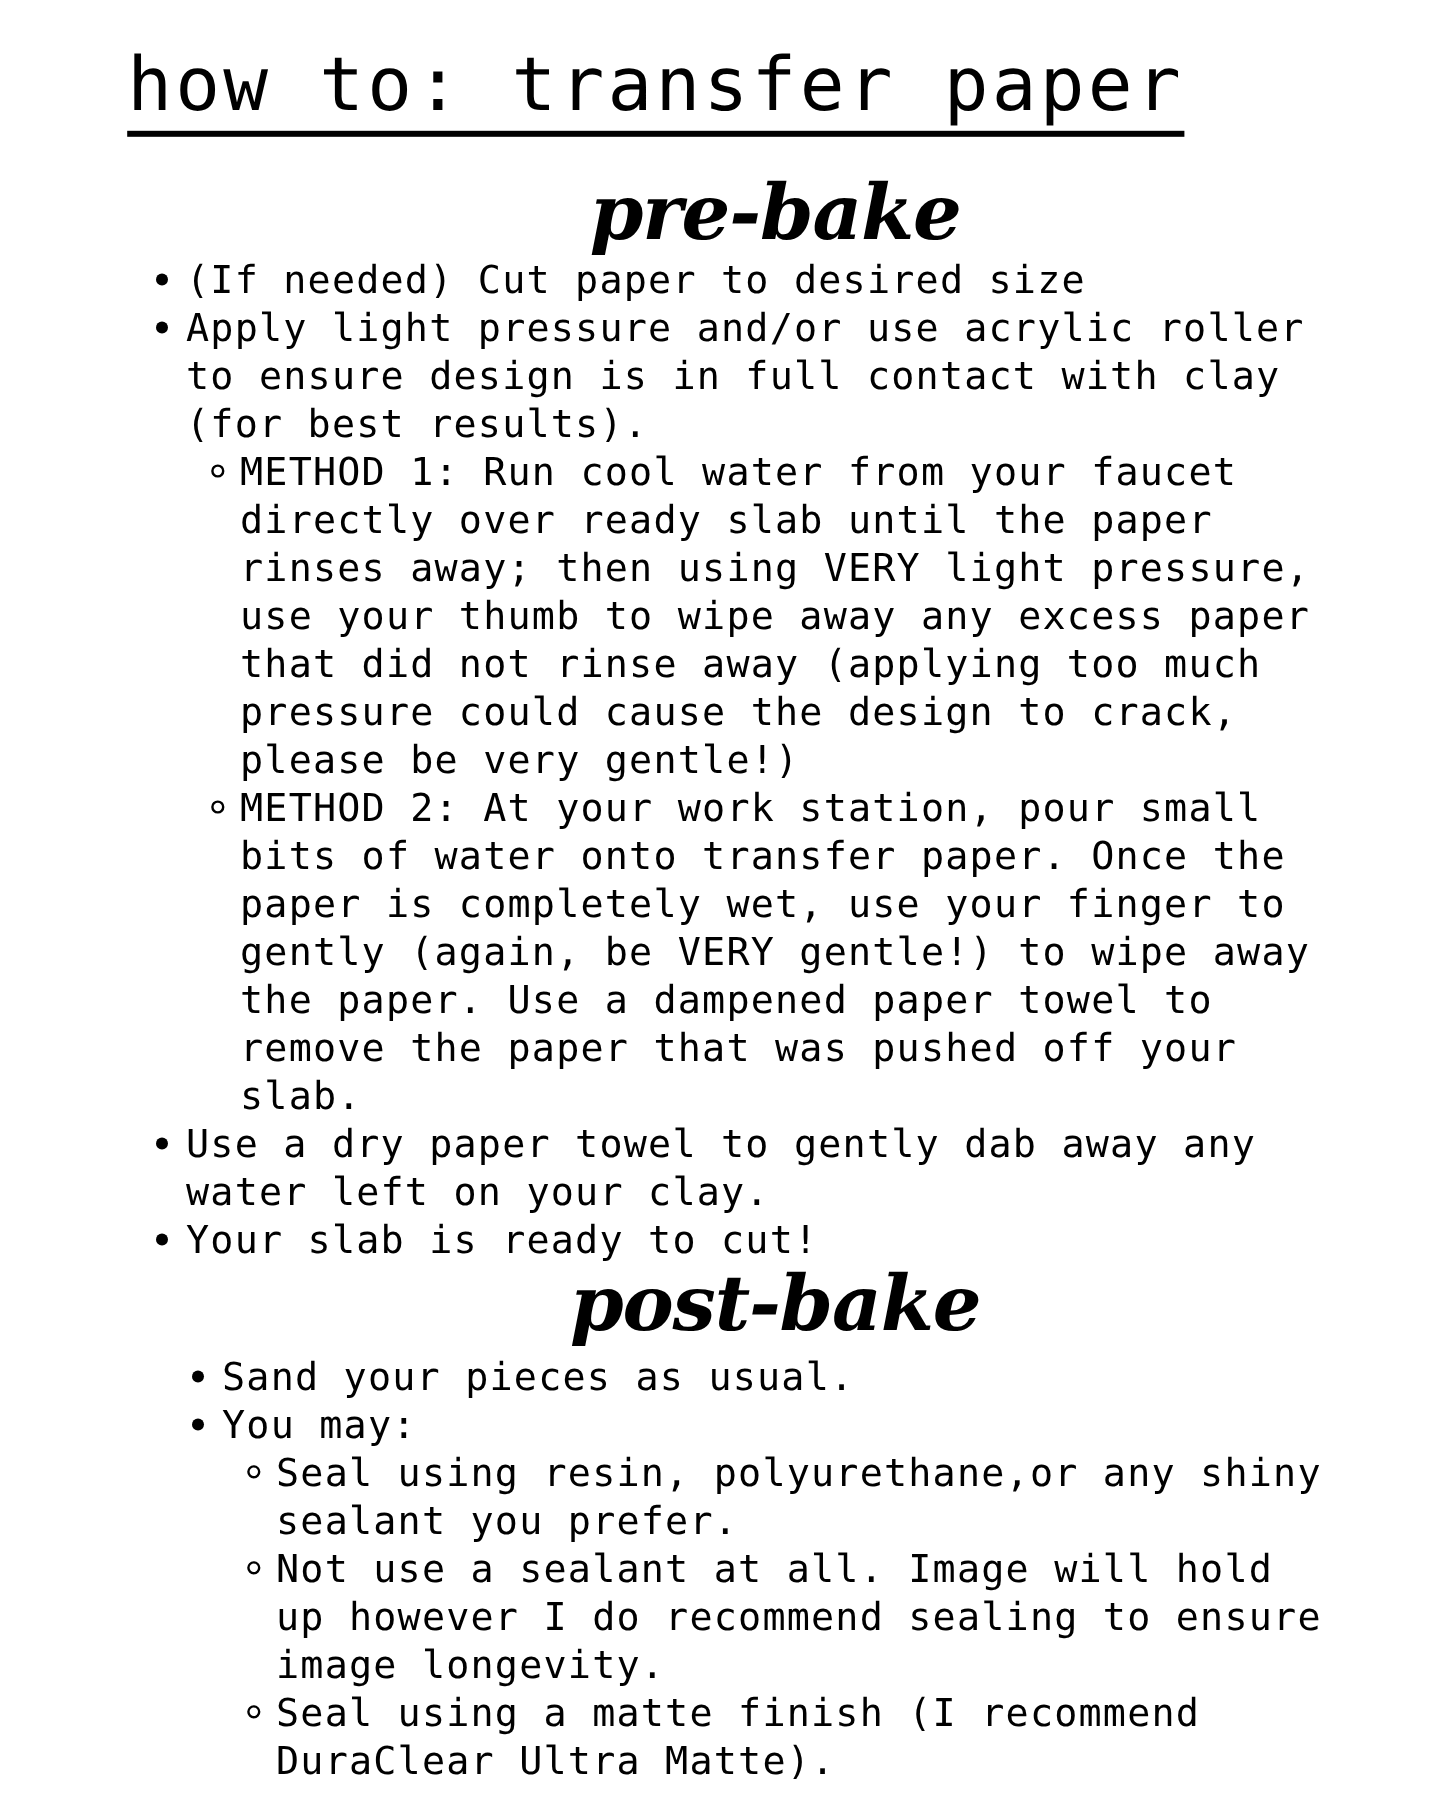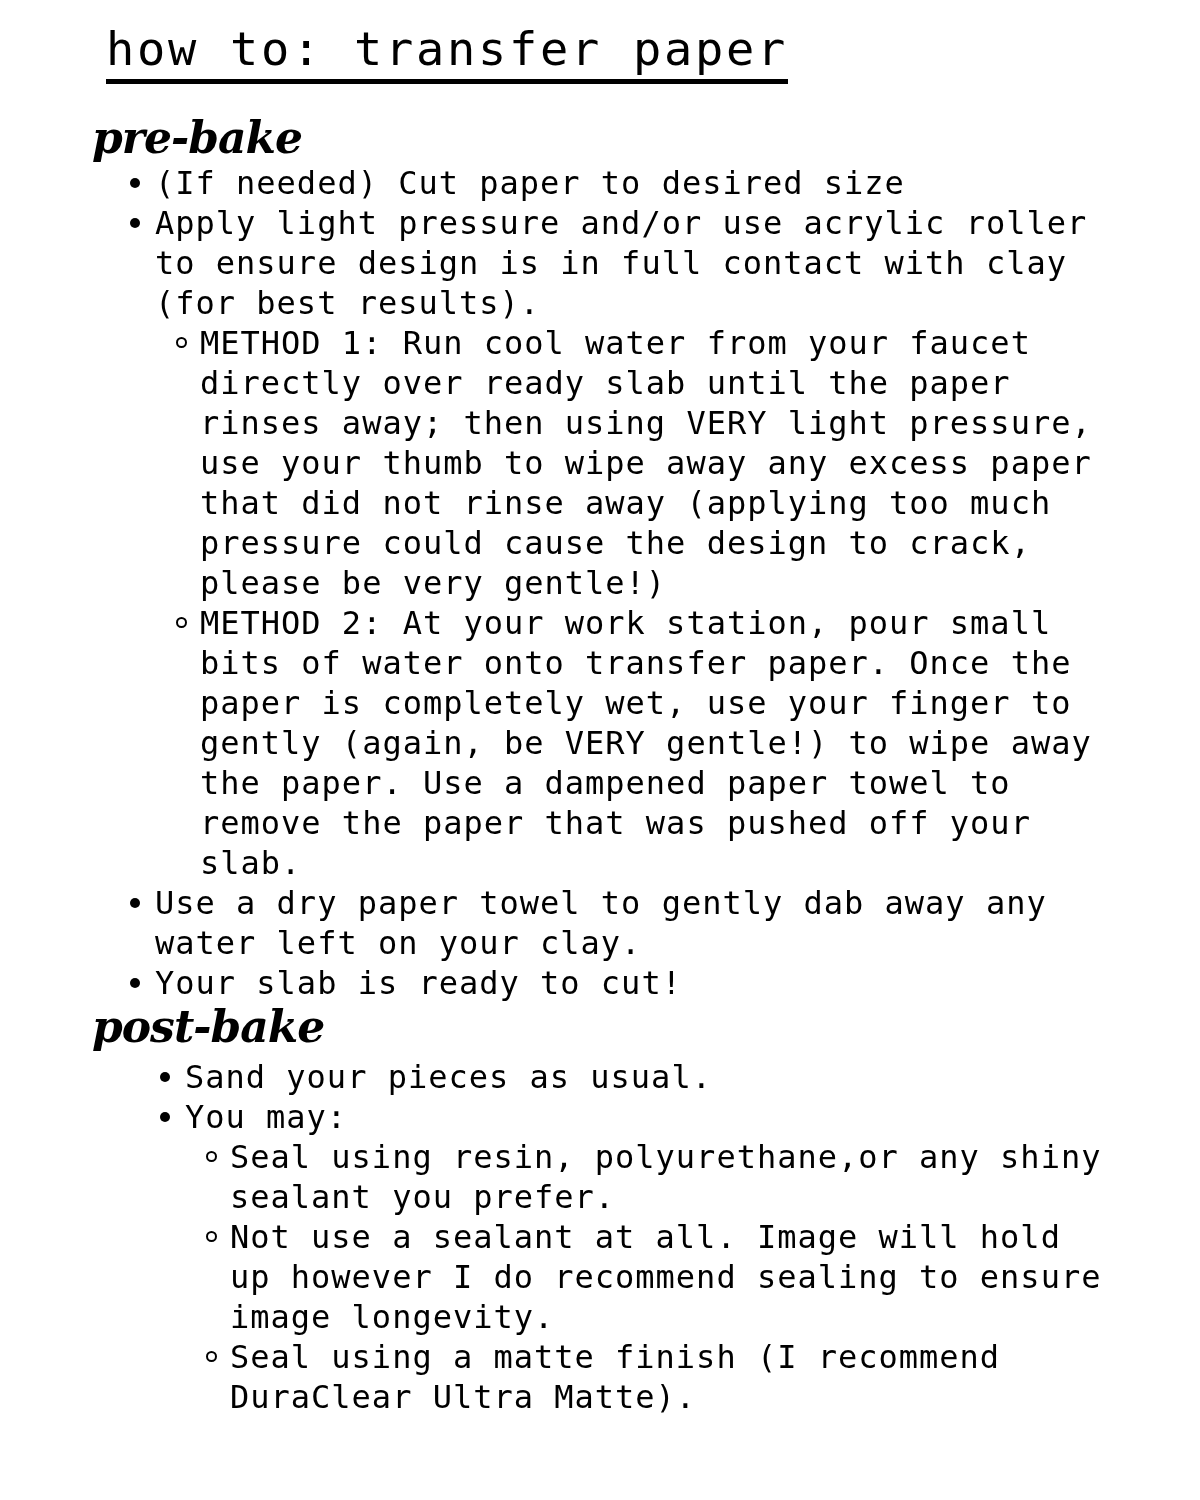--- a/index.html
+++ b/index.html
@@ -11,38 +11,39 @@
   .page {
     position: relative;
     width: 1200px;
     height: 1500px;
     background: #ffffff;
     overflow: hidden;
     font-family: "DejaVu Sans Mono", "Liberation Mono", monospace;
   }
   h1.doc-title {
     display: inline-block;
-    margin: 25px 0 0 106px;
+    margin: 40px 0 0 106px;
     font-family: "DejaVu Sans Mono", "Liberation Mono", monospace;
     font-weight: 400;
-    font-size: 47px;
+    font-size: 62px;
     line-height: 1;
     letter-spacing: 2.7px;
     border-bottom: 5px solid #000000;
     padding-bottom: 7px;
     white-space: nowrap;
   }
   h2.section-heading {
     font-family: "DejaVu Serif", "Liberation Serif", serif;
     font-style: italic;
     font-weight: 700;
-    font-size: 44px;
+    font-size: 64px;
     line-height: 1;
     margin: 0 0 0 92px;
     letter-spacing: -1px;
+    text-align: center;
   }
   section.sec-0 h2.section-heading { margin-top: 32px; margin-bottom: 3px; }
   section.sec-1 h2.section-heading { margin-top: 2px; margin-bottom: 8px; }
 
   ul.blist {
     list-style: none;
     margin: 0;
     padding: 0;
     font-size: 32px;
     line-height: 40px;

